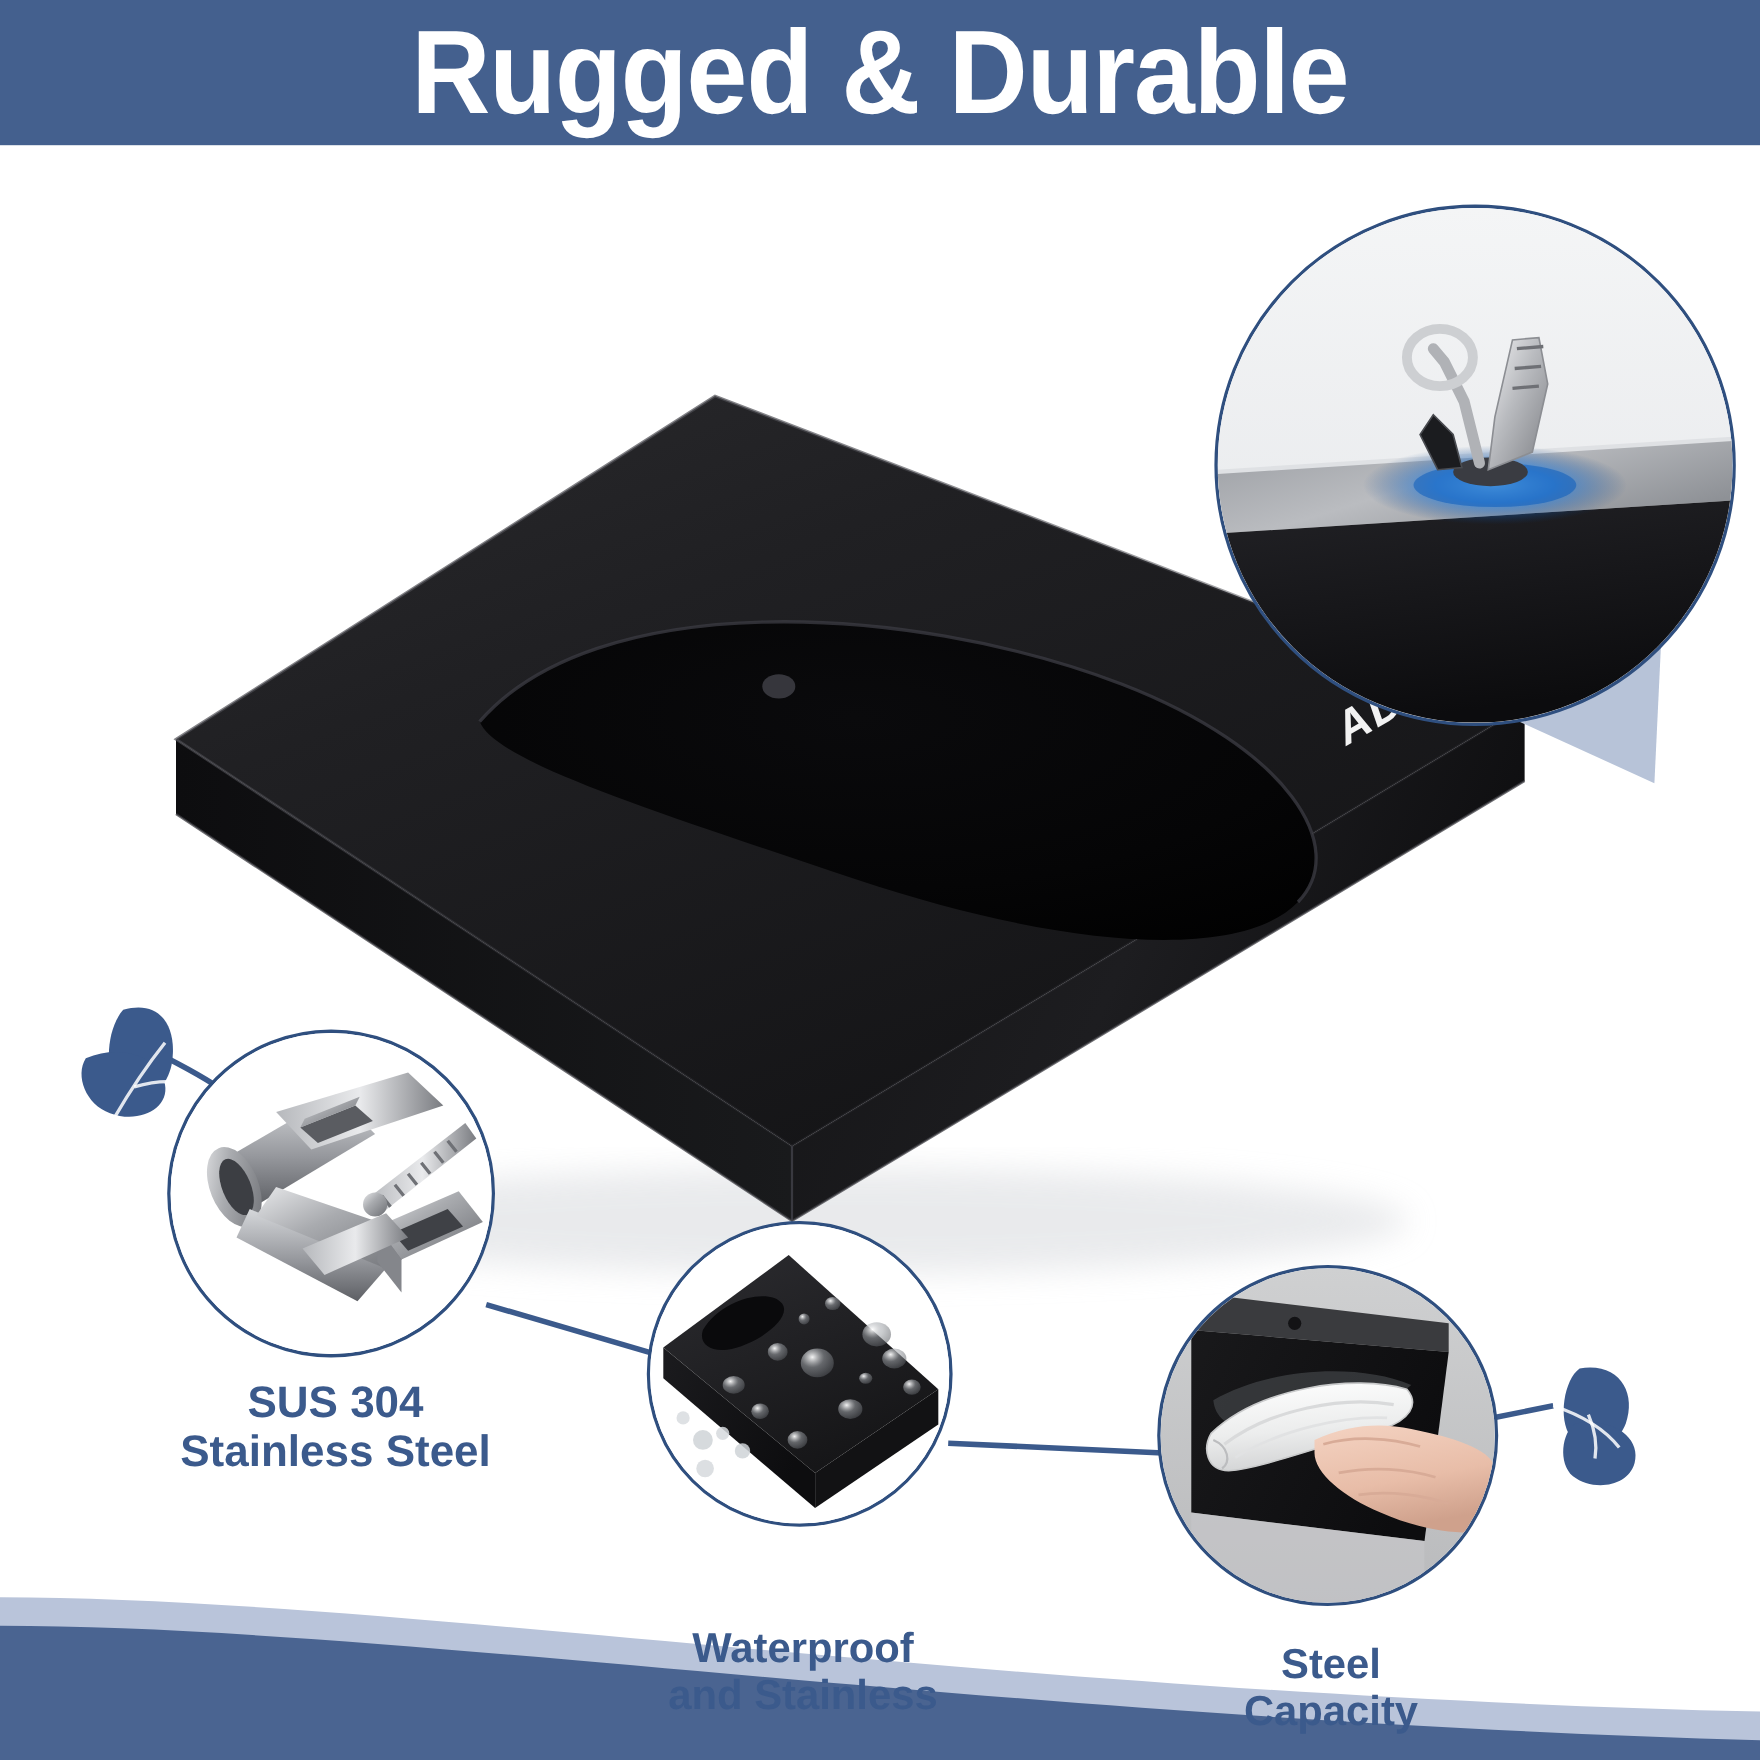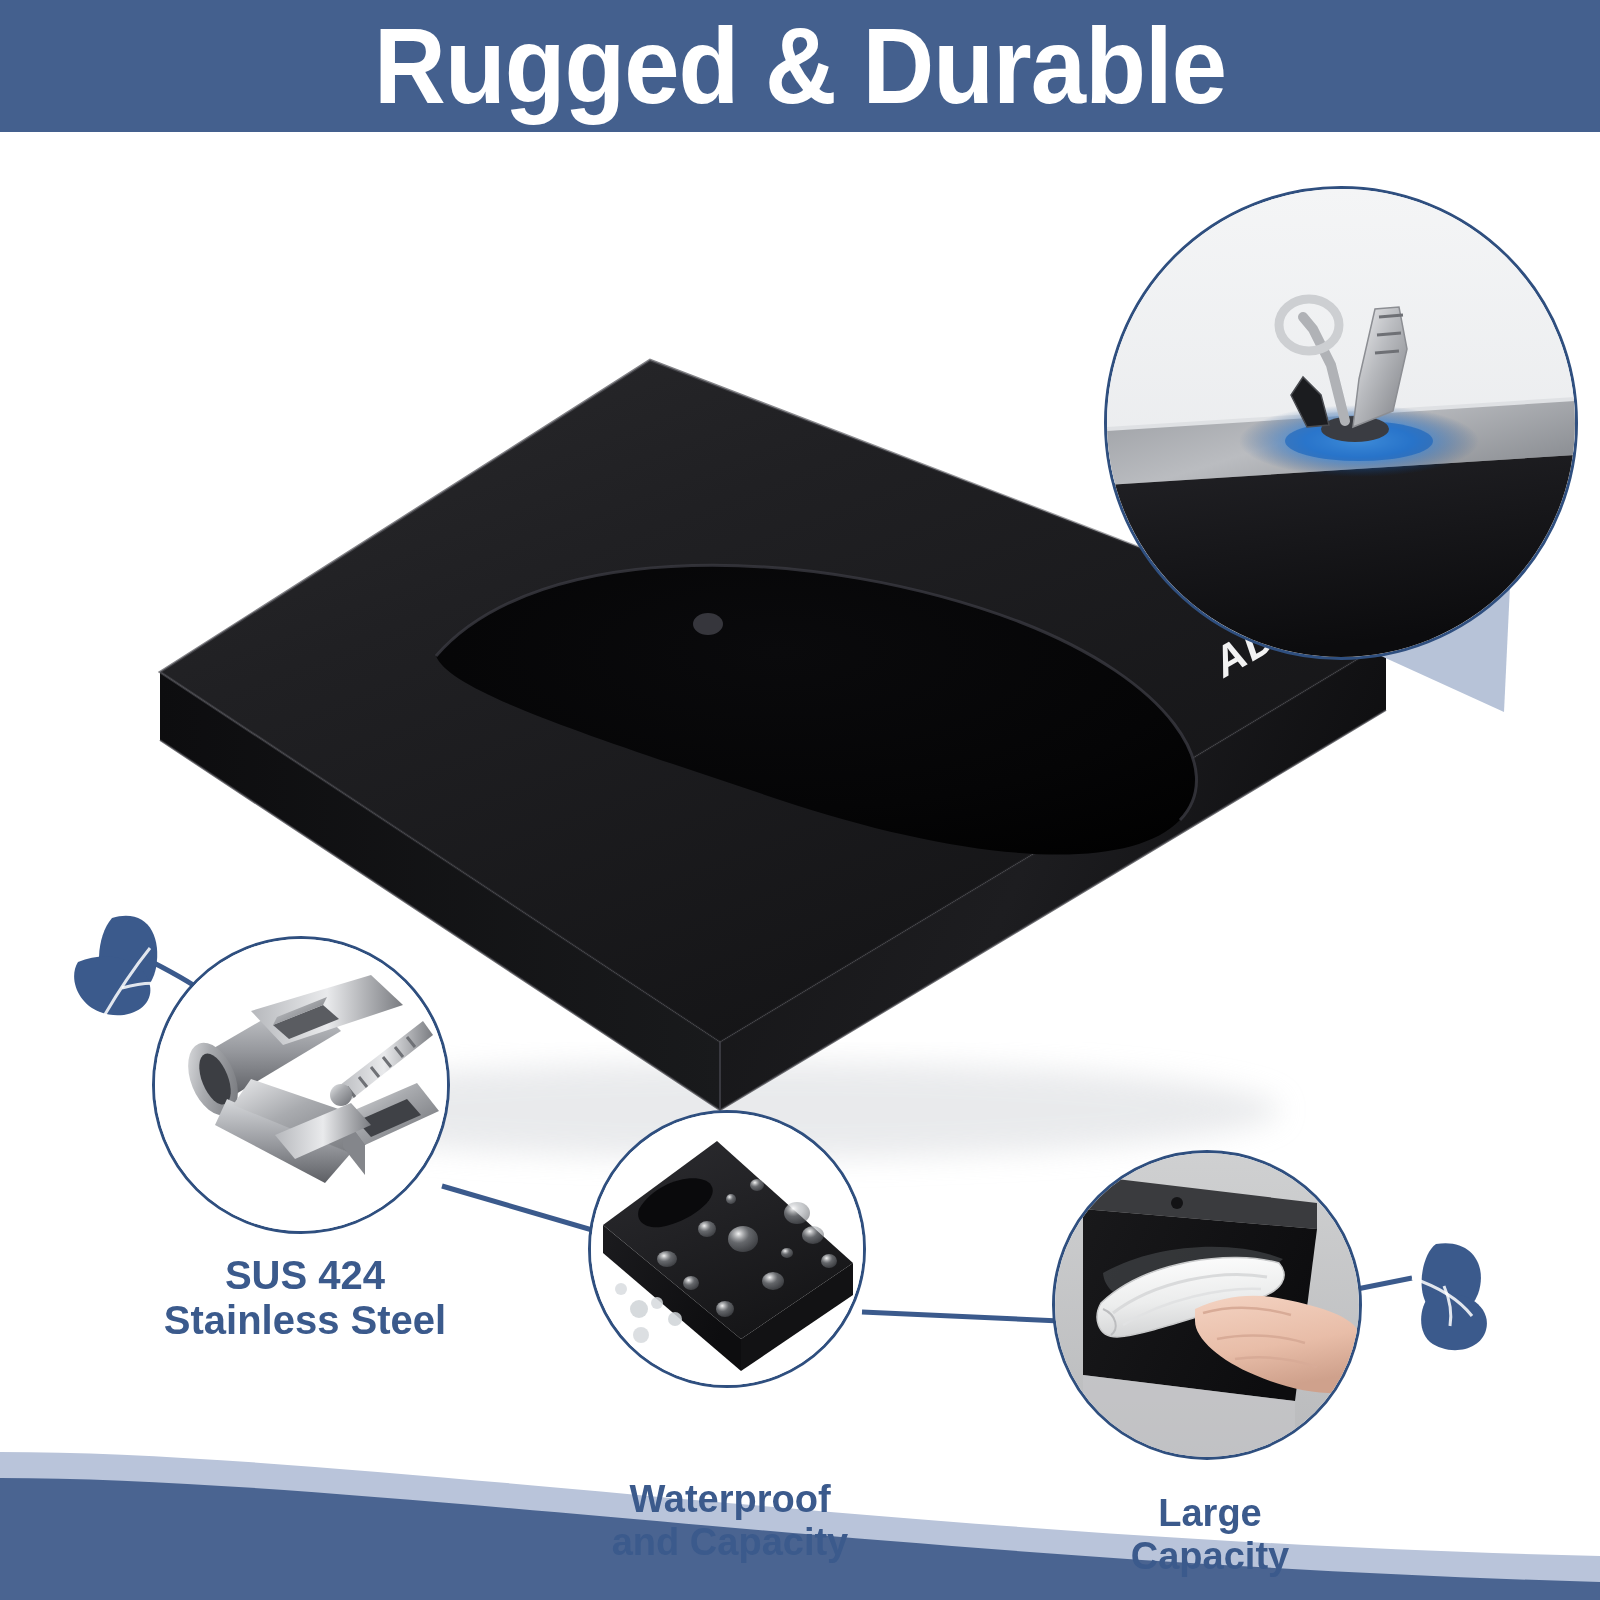--- a/index.html
+++ b/index.html
@@ -418,22 +418,22 @@
                  C 166,208 140,186 140,168 Z" fill="url(#skin)"></path>
         <path d="M 148,160 C 176,152 208,154 236,162" fill="none" stroke="#d8ab97" stroke-width="2.5"></path>
         <path d="M 162,186 C 192,180 224,182 250,190" fill="none" stroke="#d8ab97" stroke-width="2.5"></path>
         <path d="M 180,206 C 208,202 238,206 262,214" fill="none" stroke="#d8ab97" stroke-width="2.5"></path>
       </g>
 
       <path d="M 28,222 L 240,248 L 240,304 L 28,304 Z" fill="#c6c7c9" opacity="0.6"></path>
     </svg>
   </div>
 
-  <div class="label label-steel">SUS 424
+  <div class="label label-steel">SUS 304
 Stainless Steel</div>
 
   <div class="label label-water">Waterproof
-and Capacity</div>
-
-  <div class="label label-capacity">Large
+and Stainless</div>
+
+  <div class="label label-capacity">Steel
 Capacity</div>
 
 </div>
 
 </body></html>

